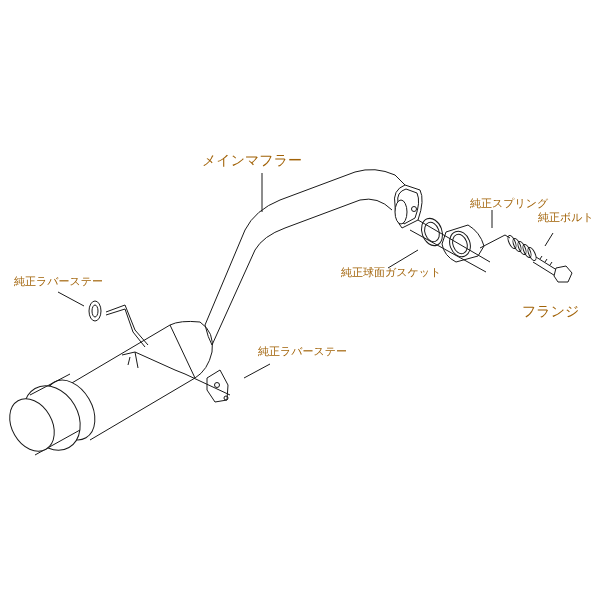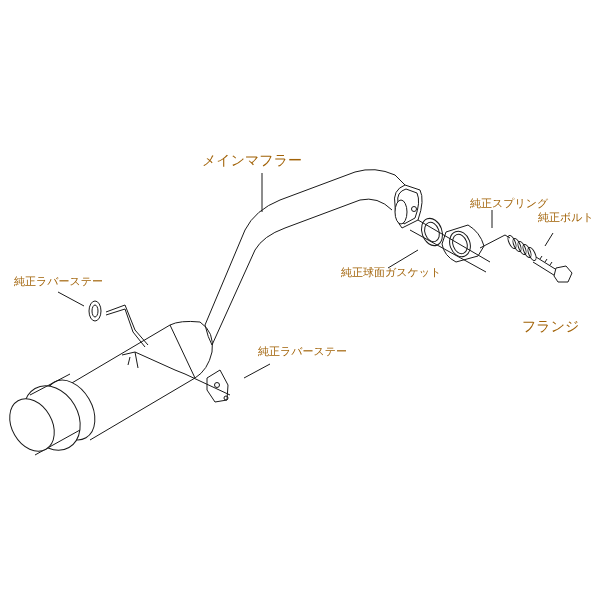--- a/index.html
+++ b/index.html
@@ -94,16 +94,16 @@
       <line x1="388" y1="268" x2="418" y2="250"></line>
       <line x1="58" y1="292" x2="84" y2="306"></line>
       <line x1="270" y1="364" x2="244" y2="378"></line>
     </g>
   </svg>
 
   <div class="lbl lg" style="left:202px;top:151px;">メインマフラー</div>
   <div class="lbl sm" style="left:470px;top:196px;">純正スプリング</div>
   <div class="lbl sm" style="left:538px;top:210px;">純正ボルト</div>
   <div class="lbl sm" style="left:313px;top:265px;margin-left:28px;">純正球面ガスケット</div>
-  <div class="lbl lg" style="left:522px;top:317px;">フランジ</div>
+  <div class="lbl lg" style="left:522px;top:302px;">フランジ</div>
   <div class="lbl sm" style="left:14px;top:274px;">純正ラバーステー</div>
   <div class="lbl sm" style="left:258px;top:344px;">純正ラバーステー</div>
 </div>
 
 </body></html>

